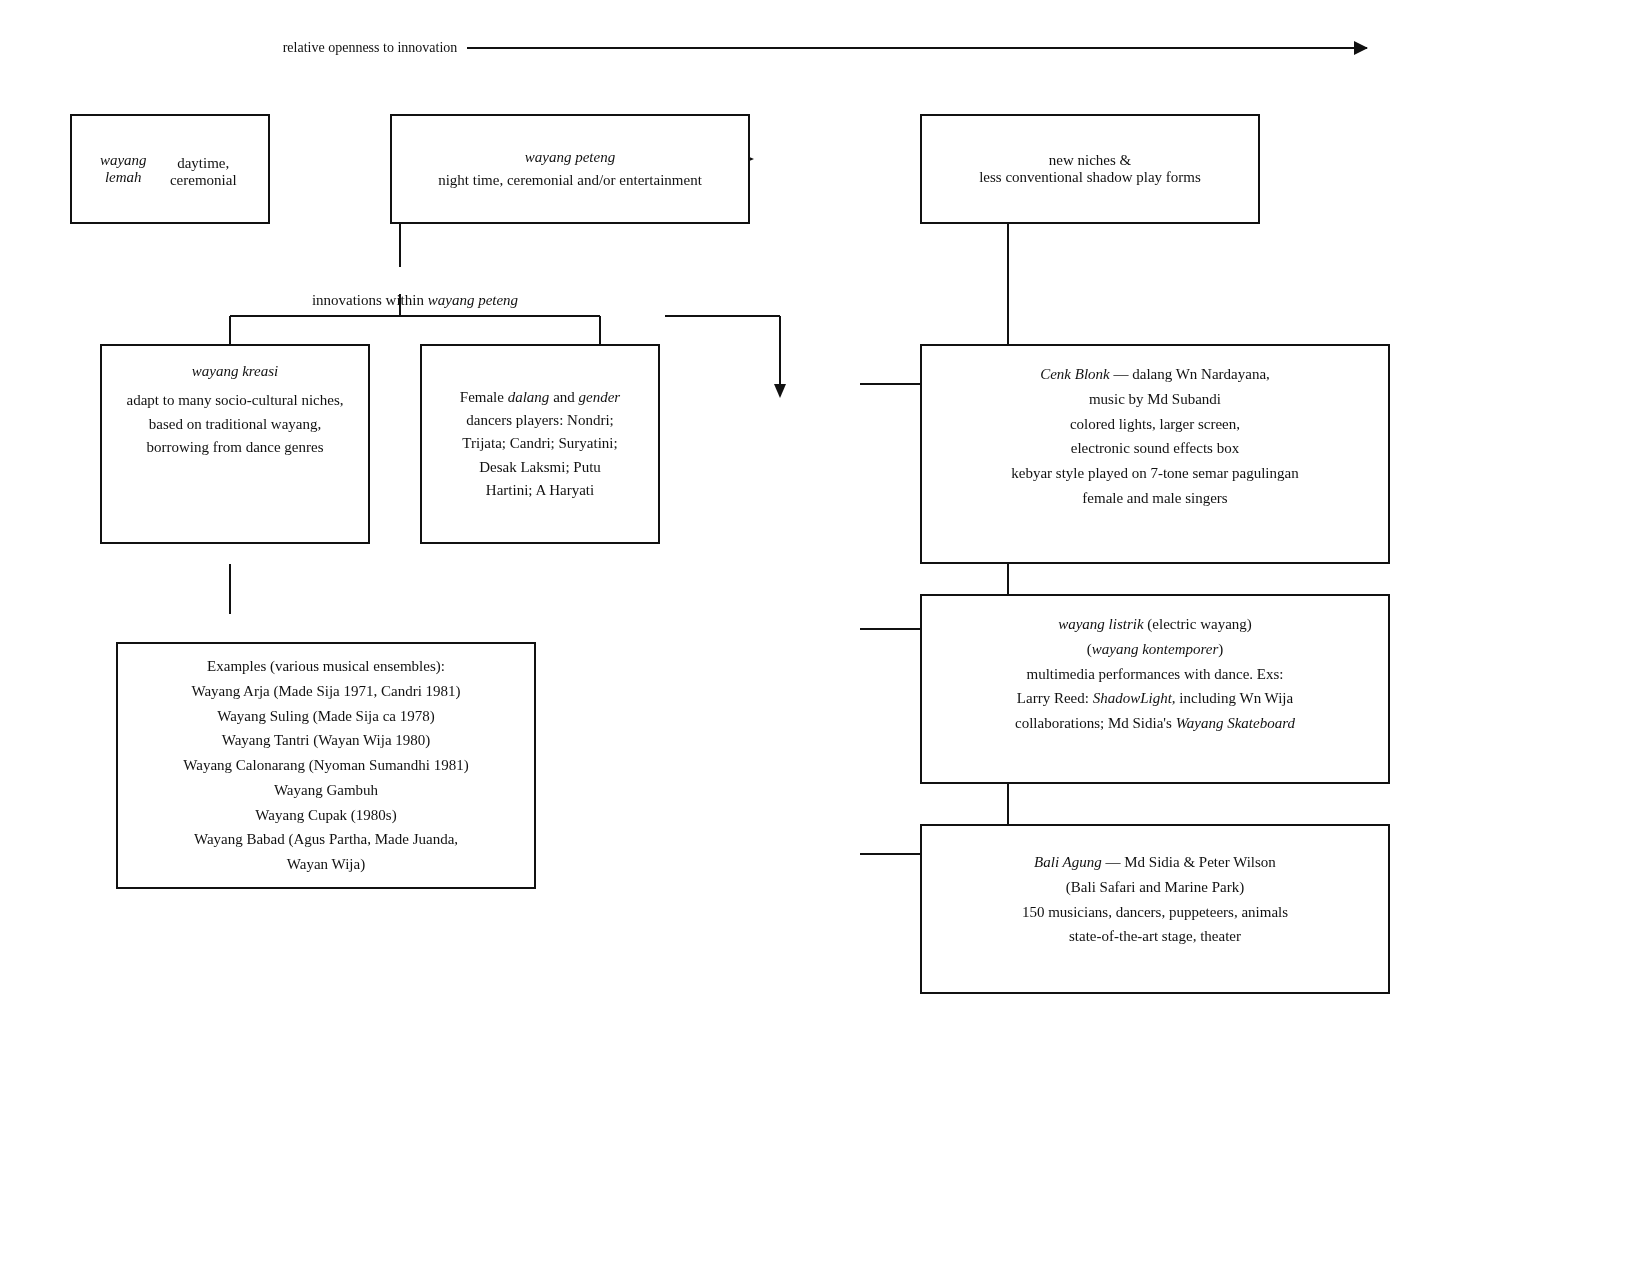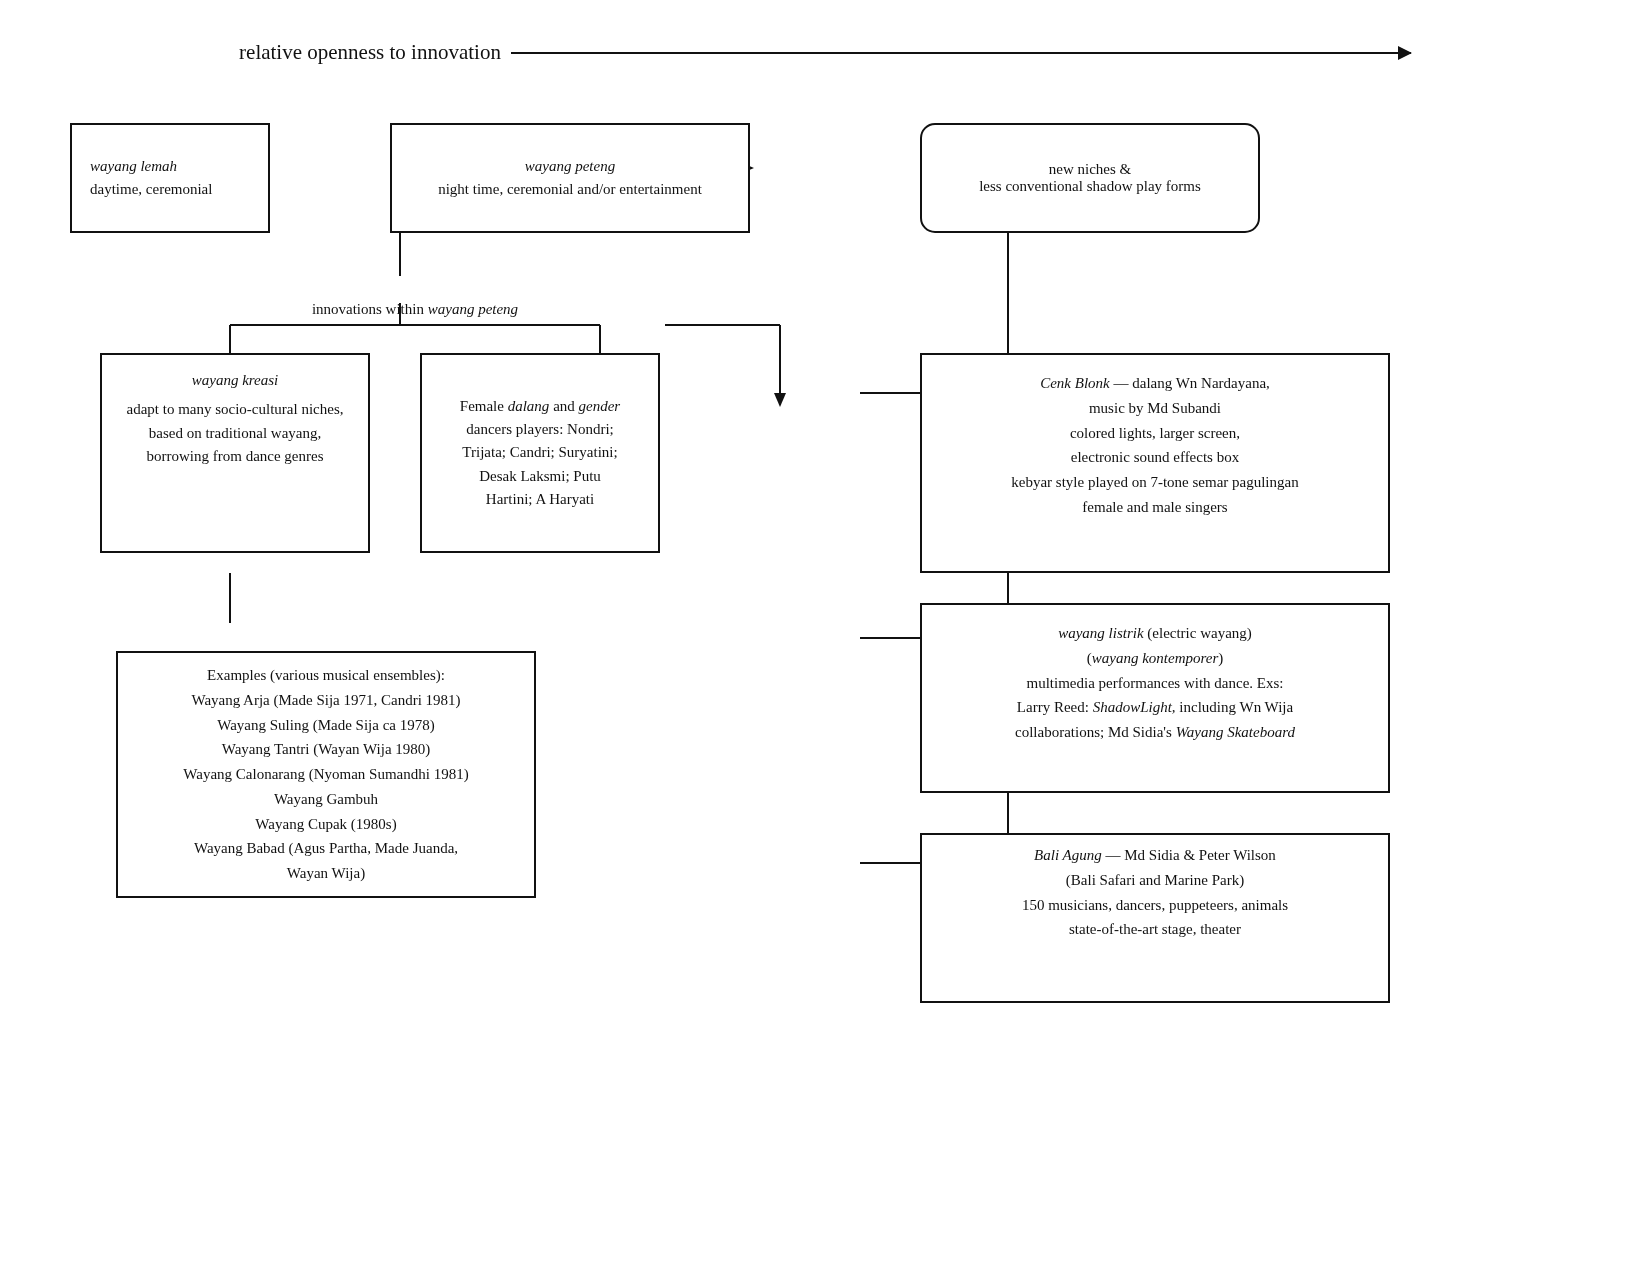--- a/index.html
+++ b/index.html
@@ -36,38 +36,38 @@
     .arrow-line::after {
       content: '';
       position: absolute;
       right: -1px;
       top: -6px;
       border-top: 7px solid transparent;
       border-bottom: 7px solid transparent;
       border-left: 14px solid #111;
     }
     .arrow-label {
-      font-size: 21px;
+      font-size: 14px;
       margin-right: 10px;
       white-space: nowrap;
     }
 
     .box {
       border: 2.5px solid #111;
       padding: 14px 18px;
       text-align: center;
       background: #fff;
     }
 
     .box-wayang-lemah {
       width: 200px;
       min-height: 110px;
       display: flex;
-      flex-direction: column;
-      align-items: flex-start;
+      flex-direction: row;
+      align-items: center;
       justify-content: center;
       margin-top: 10px;
     }
 
     .box-wayang-peteng {
       width: 360px;
       min-height: 110px;
       display: flex;
       flex-direction: column;
       align-items: center;
@@ -78,21 +78,20 @@
 
     .box-new-niches {
       width: 340px;
       min-height: 110px;
       display: flex;
       flex-direction: column;
       align-items: center;
       justify-content: center;
       margin-left: 160px;
       margin-top: 10px;
-      border-radius: 15px;
     }
 
     .italic { font-style: italic; }
 
     
     .svg-overlay {
       position: absolute;
       top: 0;
       left: 0;
       width: 100%;
@@ -157,21 +156,21 @@
       padding: 16px 24px;
       margin-bottom: 22px;
       margin-left: 60px;
     }
 
     .box-bali-agung {
       width: 470px;
       min-height: 170px;
       text-align: center;
       line-height: 1.65;
-      padding: 8px 20px;
+      padding: 24px 20px;
       margin-left: 60px;
     }
 
   </style>
 </head>
 <body>
 
 <div class="diagram-container">
 
   <div class="top-arrow-row">

